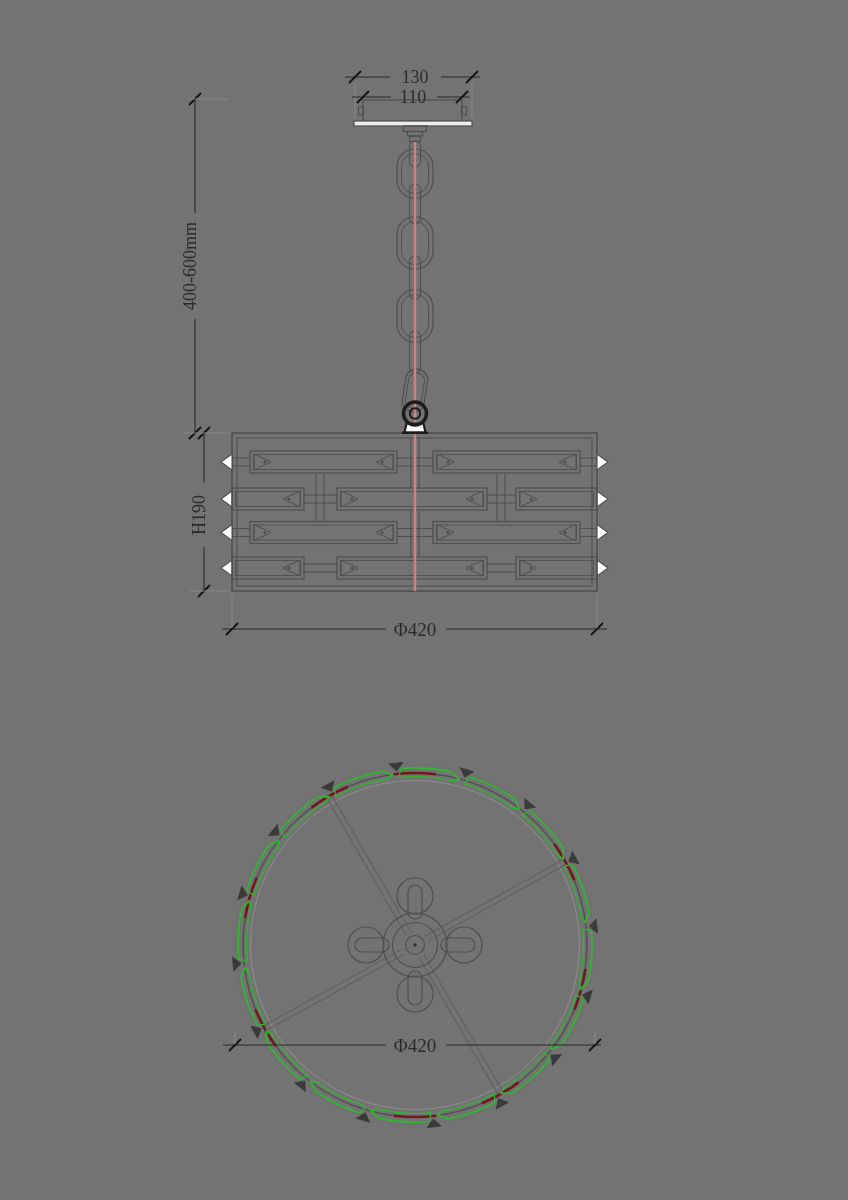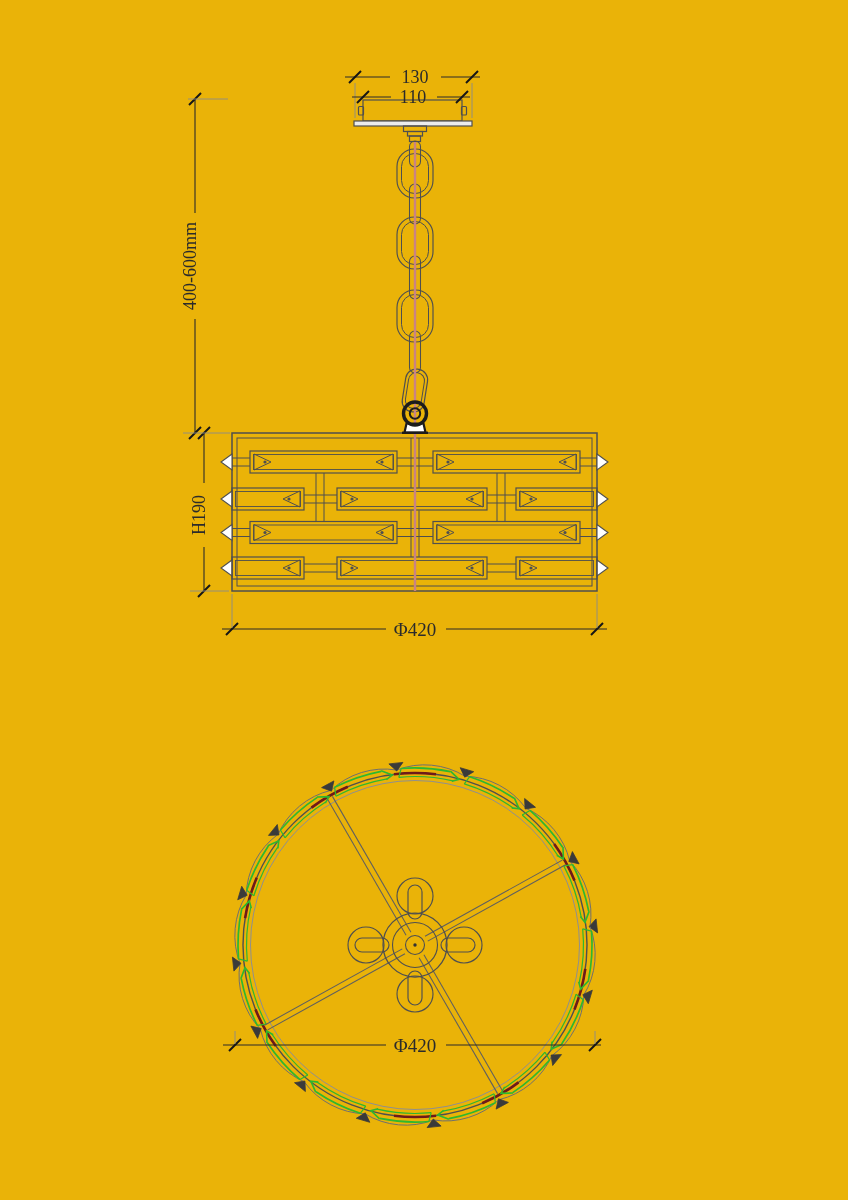--- a/index.html
+++ b/index.html
@@ -1,16 +1,16 @@
 <!DOCTYPE html>
 <html><head>
 <meta charset="utf-8">
 <style>
   html,body{margin:0;padding:0;background:#ffffff;}
-  #stage{width:848px;height:1200px;position:relative;background:#eab308;}
+  #stage{width:848px;height:1200px;position:relative;background:#737373;}
   svg{display:block;}
   .dim{font-family:"Liberation Serif","DejaVu Serif",serif;font-size:18px;fill:#2b2b2b;}
   .dim.big{font-size:19px;}
 </style>
 </head>
 <body>
 
 <div id="stage">
 <svg width="848" height="1200" viewBox="0 0 848 1200">
 

